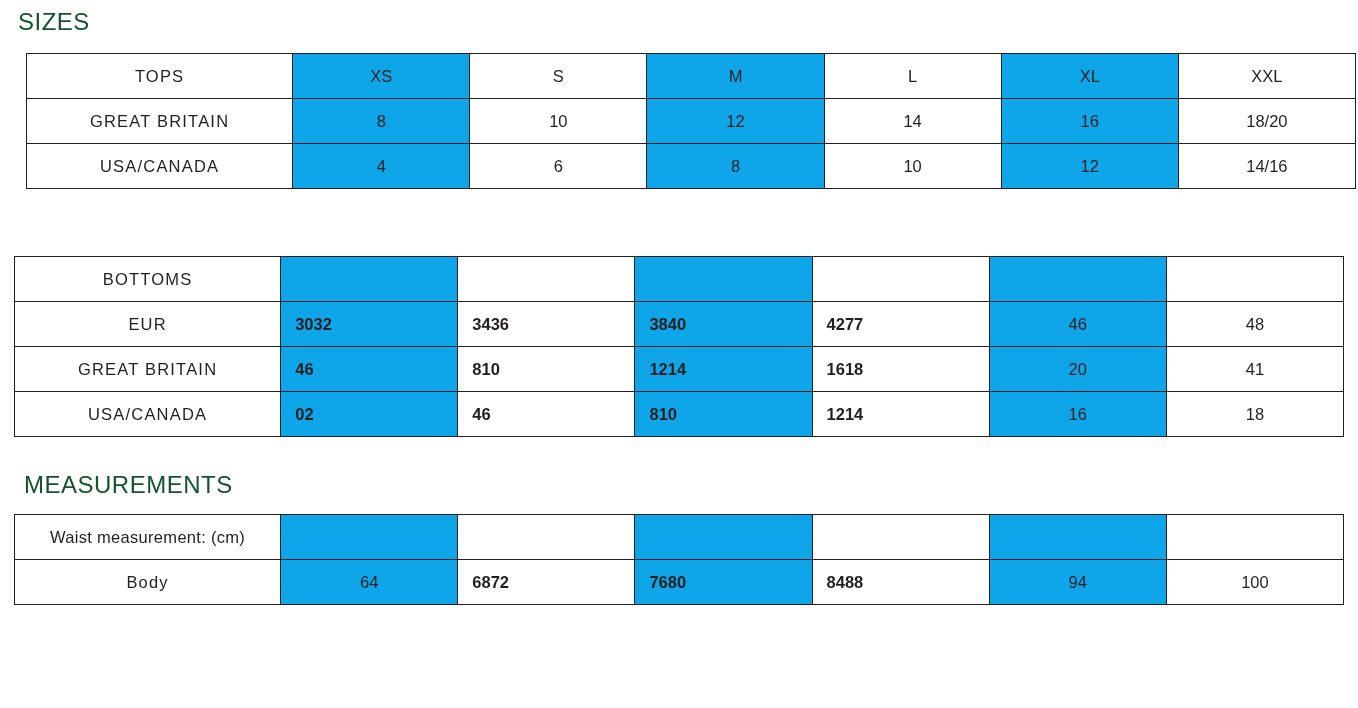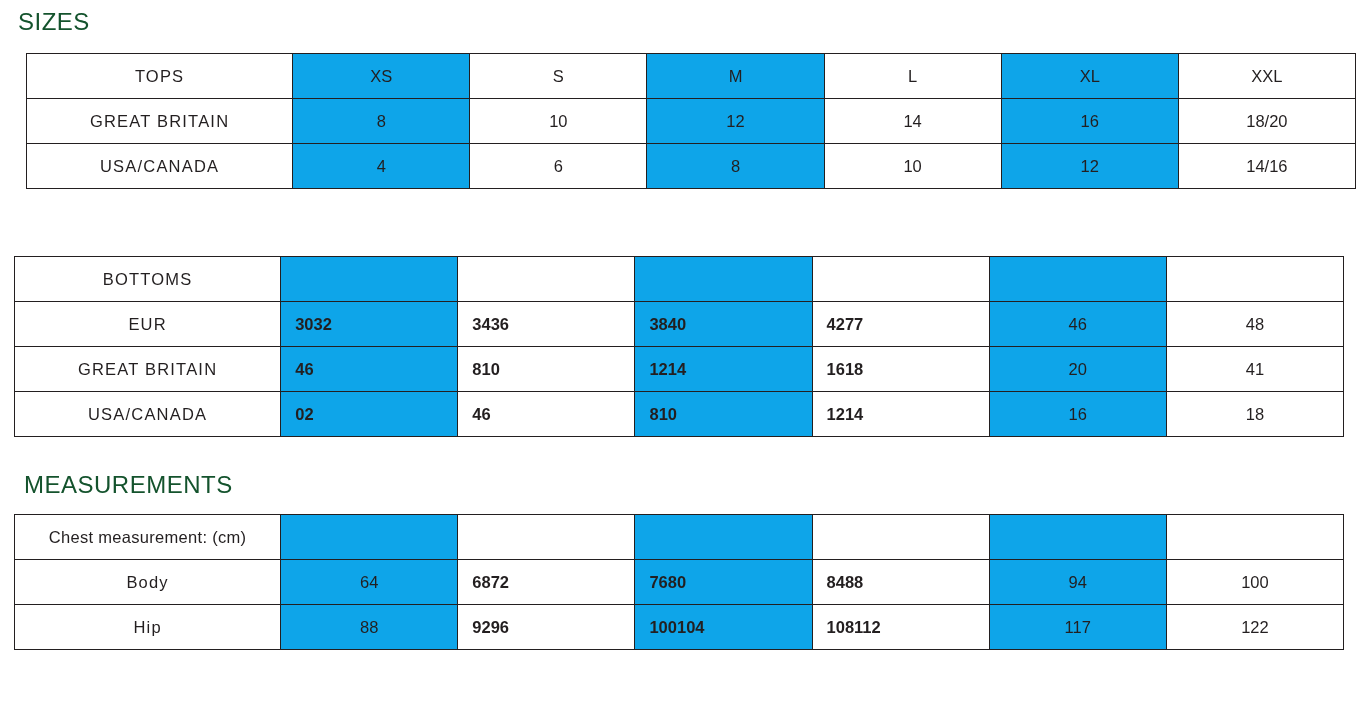--- a/index.html
+++ b/index.html
@@ -258,21 +258,21 @@
       <col class="c0">
         <col class="cx">
         <col class="cx">
         <col class="cx">
         <col class="cx">
         <col class="cx">
         <col class="cx">
     </colgroup>
     <tbody>
       <tr>
-        <td class="label bold-label">Chest measurement: (cm)</td>
+        <td class="label bold-label">Waist measurement: (cm)</td>
         <td class="shaded"></td>
         <td></td>
         <td class="shaded"></td>
         <td></td>
         <td class="shaded"></td>
         <td></td>
       </tr>
 
 
       <tr>
@@ -293,40 +293,16 @@
         <td>
           <div class="split">
             <span>84</span>
             <span>88</span>
           </div>
         </td>
         <td class="shaded">94</td>
         <td>100</td>
       </tr>
 
-      <tr>
-        <td class="label">Hip</td>
-        <td class="shaded">88</td>
-        <td>
-          <div class="split">
-            <span>92</span>
-            <span>96</span>
-          </div>
-        </td>
-        <td class="shaded">
-          <div class="split">
-            <span>100</span>
-            <span>104</span>
-          </div>
-        </td>
-        <td>
-          <div class="split">
-            <span>108</span>
-            <span>112</span>
-          </div>
-        </td>
-        <td class="shaded">117</td>
-        <td>122</td>
-      </tr>
     </tbody>
   </table>
 
 </div>
 
 </body></html>

